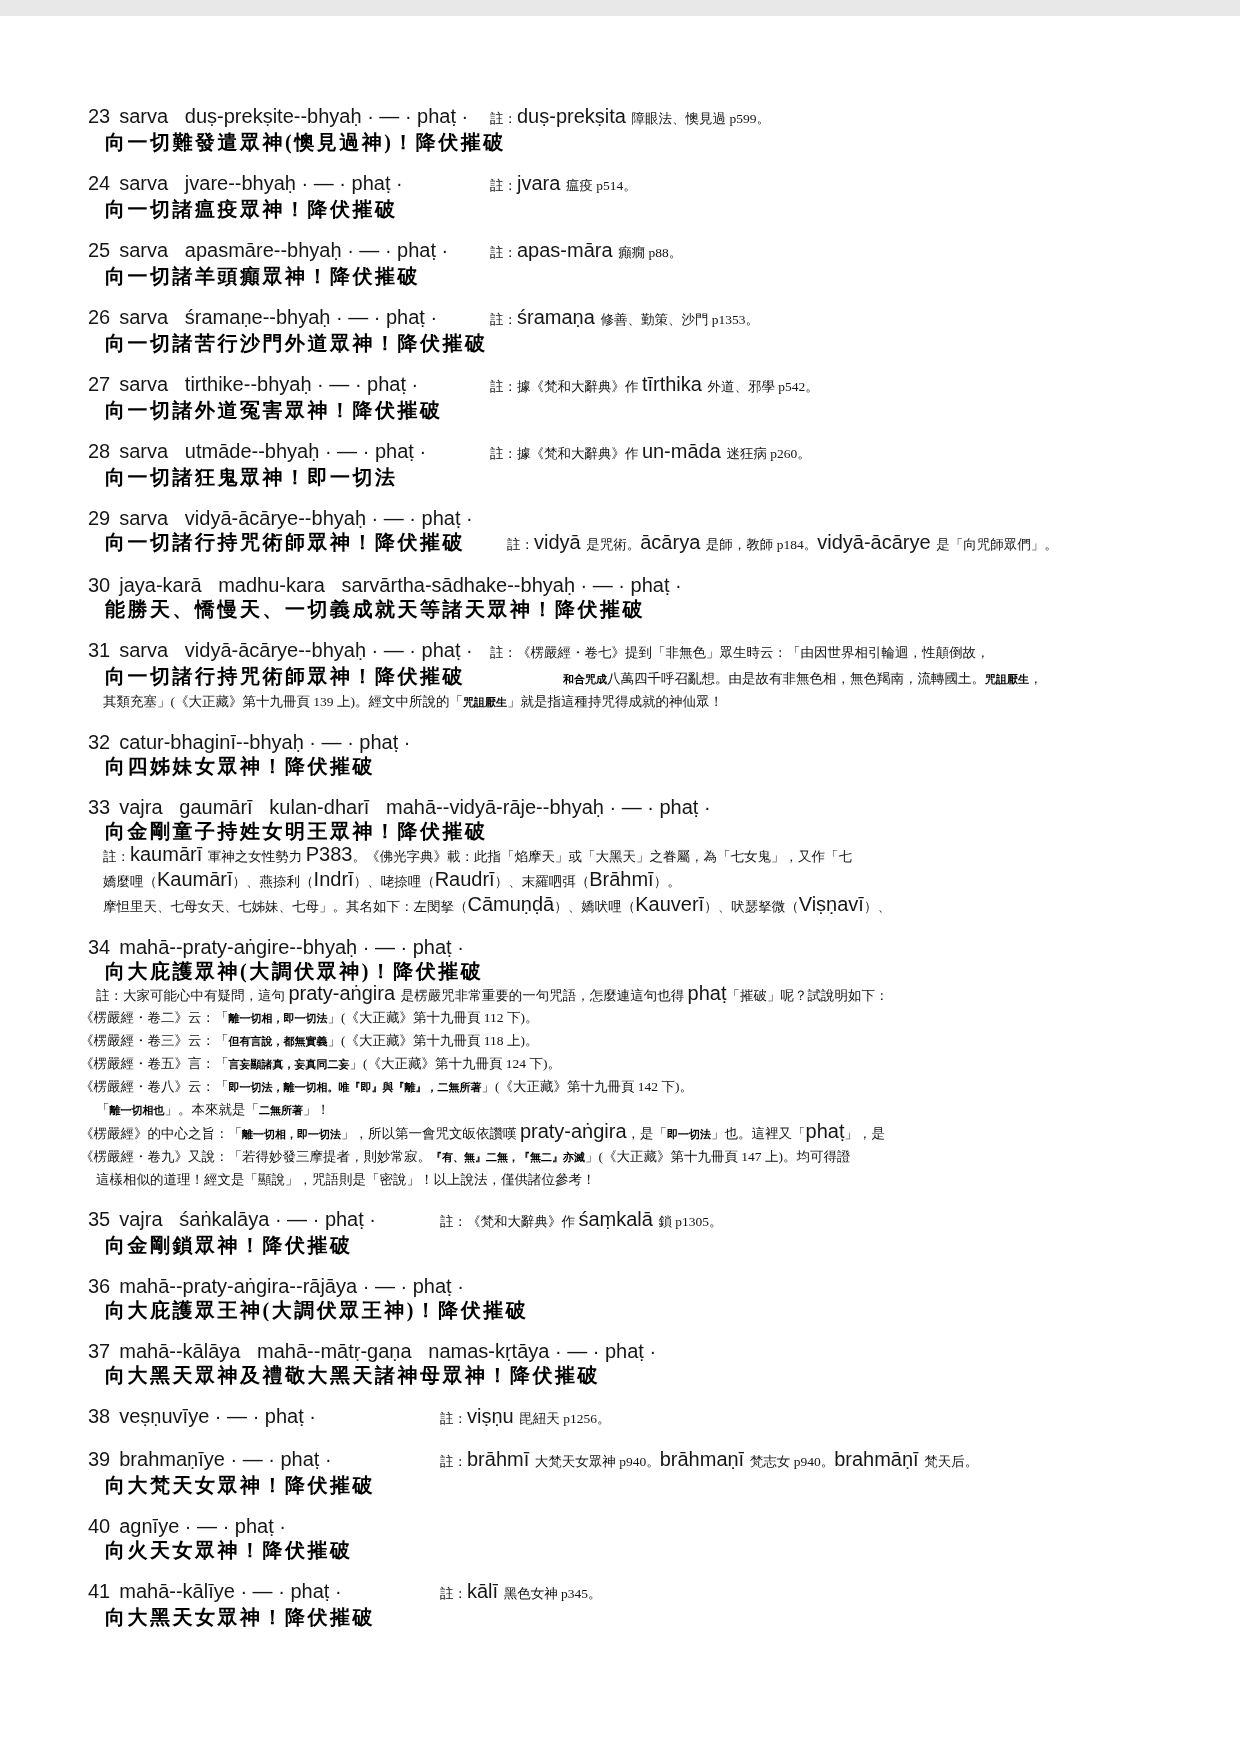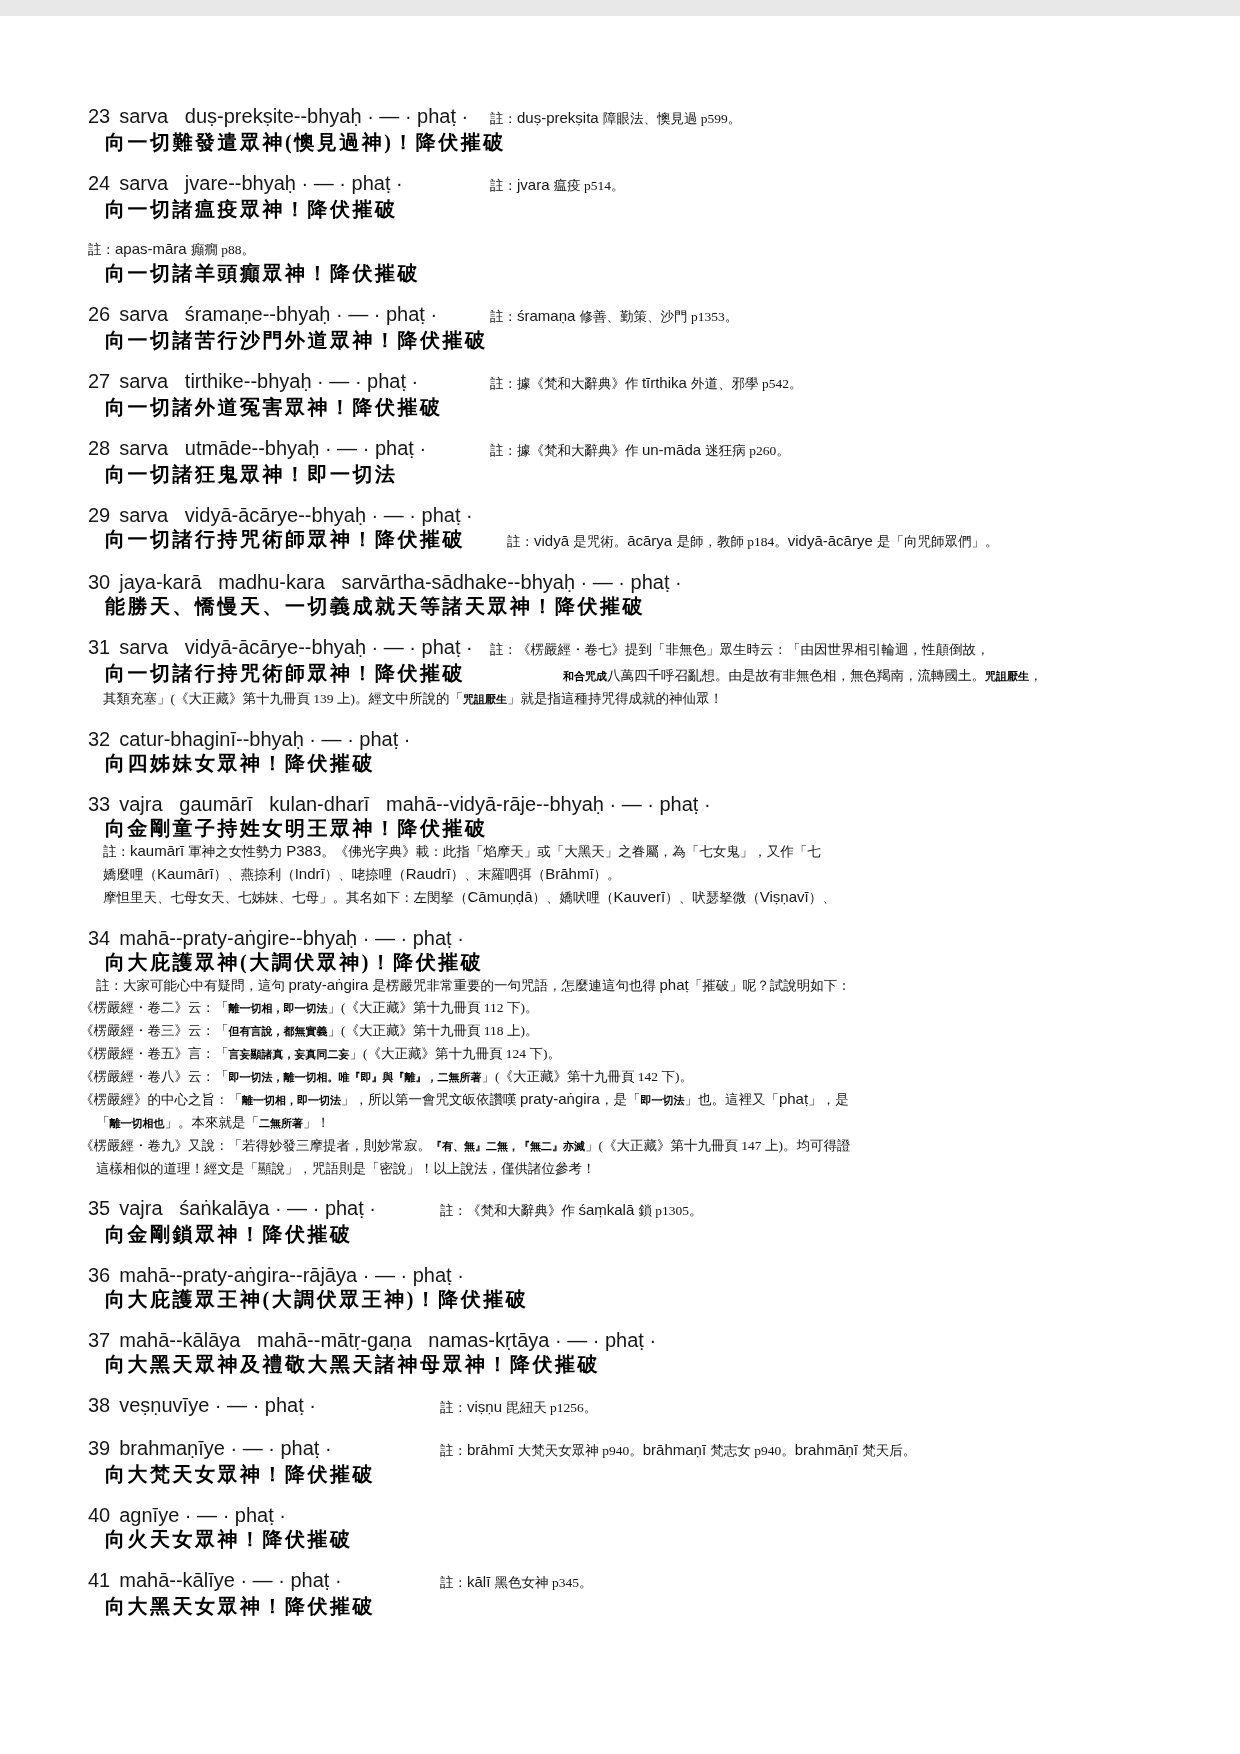--- a/index.html
+++ b/index.html
@@ -28,21 +28,21 @@
   .chiw { width:402px; box-sizing:border-box; }
   .note { line-height:22px; white-space:pre-wrap; }
   .noteblock { margin-left:15px; }
   .noteblock .note { line-height:22px; }
   .nb34 { margin-left:-8px; }
   .nb34 .note { line-height:21px; }
   .ind { padding-left:16px; }
   .ind2 { padding-left:56px; }
   .seg-c  { font-family:"Liberation Serif", serif; font-size:13.5px; color:#121212; }
   .seg-cb { font-family:"Liberation Serif", serif; font-size:11px; font-weight:700; color:#000; }
-  .seg-l  { font-family:"Liberation Sans", sans-serif; font-size:15px; color:#161616; }
+  .seg-l  { font-family:"Liberation Sans", sans-serif; font-size:20px; color:#161616; }
 </style>
 </head>
 <body>
 
 <div class="page">
 
   <div class="entry">
     <div class="row">
       <div class="skt leftw"><span class="num">23</span><span>sarva   duṣ-prekṣite--bhyaḥ · — · phaṭ ·</span></div>
       <div class="note"><span class="seg-c">註：</span><span class="seg-l">duṣ-prekṣita </span><span class="seg-c">障眼法、懊見過 p599。</span></div>
@@ -53,20 +53,21 @@
   <div class="entry">
     <div class="row">
       <div class="skt leftw"><span class="num">24</span><span>sarva   jvare--bhyaḥ · — · phaṭ ·</span></div>
       <div class="note"><span class="seg-c">註：</span><span class="seg-l">jvara </span><span class="seg-c">瘟疫 p514。</span></div>
     </div>
     <div class="chi">向一切諸瘟疫眾神！降伏摧破</div>
   </div>
 
   <div class="entry">
     <div class="row">
+      <div class="skt leftw"><span class="num">25</span><span>sarva   apasmāre--bhyaḥ · — · phaṭ ·</span></div>
       <div class="note"><span class="seg-c">註：</span><span class="seg-l">apas-māra </span><span class="seg-c">癲癇 p88。</span></div>
     </div>
     <div class="chi">向一切諸羊頭癲眾神！降伏摧破</div>
   </div>
 
   <div class="entry">
     <div class="row">
       <div class="skt leftw"><span class="num">26</span><span>sarva   śramaṇe--bhyaḥ · — · phaṭ ·</span></div>
       <div class="note"><span class="seg-c">註：</span><span class="seg-l">śramaṇa </span><span class="seg-c">修善、勤策、沙門 p1353。</span></div>
     </div>
@@ -133,22 +134,22 @@
 
   <div class="entry">
     <div class="skt"><span class="num">34</span><span>mahā--praty-aṅgire--bhyaḥ · — · phaṭ ·</span></div>
     <div class="chi">向大庇護眾神(大調伏眾神)！降伏摧破</div>
     <div class="noteblock nb34">
       <div class="note ind"><span class="seg-c">註：大家可能心中有疑問，這句 </span><span class="seg-l">praty-aṅgira </span><span class="seg-c">是楞嚴咒非常重要的一句咒語，怎麼連這句也得 </span><span class="seg-l">phaṭ</span><span class="seg-c">「摧破」呢？試說明如下：</span></div>
       <div class="note"><span class="seg-c">《楞嚴經・卷二》云：「</span><span class="seg-cb">離一切相，即一切法</span><span class="seg-c">」(《大正藏》第十九冊頁 112 下)。</span></div>
       <div class="note"><span class="seg-c">《楞嚴經・卷三》云：「</span><span class="seg-cb">但有言說，都無實義</span><span class="seg-c">」(《大正藏》第十九冊頁 118 上)。</span></div>
       <div class="note"><span class="seg-c">《楞嚴經・卷五》言：「</span><span class="seg-cb">言妄顯諸真，妄真同二妄</span><span class="seg-c">」(《大正藏》第十九冊頁 124 下)。</span></div>
       <div class="note"><span class="seg-c">《楞嚴經・卷八》云：「</span><span class="seg-cb">即一切法，離一切相。唯『即』與『離』，二無所著</span><span class="seg-c">」(《大正藏》第十九冊頁 142 下)。</span></div>
+      <div class="note ind"><span class="seg-c">「</span><span class="seg-cb">離一切相也</span><span class="seg-c">」。本來就是「</span><span class="seg-cb">二無所著</span><span class="seg-c">」！</span></div>
       <div class="note"><span class="seg-c">《楞嚴經》的中心之旨：「</span><span class="seg-cb">離一切相，即一切法</span><span class="seg-c">」，所以第一會咒文皈依讚嘆 </span><span class="seg-l">praty-aṅgira</span><span class="seg-c">，是「</span><span class="seg-cb">即一切法</span><span class="seg-c">」也。這裡又「</span><span class="seg-l">phaṭ</span><span class="seg-c">」，是</span></div>
-      <div class="note ind"><span class="seg-c">「</span><span class="seg-cb">離一切相也</span><span class="seg-c">」。本來就是「</span><span class="seg-cb">二無所著</span><span class="seg-c">」！</span></div>
       <div class="note"><span class="seg-c">《楞嚴經・卷九》又說：「若得妙發三摩提者，則妙常寂。</span><span class="seg-cb">『有、無』二無，『無二』亦滅</span><span class="seg-c">」(《大正藏》第十九冊頁 147 上)。均可得證</span></div>
       <div class="note ind"><span class="seg-c">這樣相似的道理！經文是「顯說」，咒語則是「密說」！以上說法，僅供諸位參考！</span></div>
     </div>
   </div>
 
   <div class="entry">
     <div class="row">
       <div class="skt leftn"><span class="num">35</span><span>vajra   śaṅkalāya · — · phaṭ ·</span></div>
       <div class="note"><span class="seg-c">註：《梵和大辭典》作 </span><span class="seg-l">śaṃkalā </span><span class="seg-c">鎖 p1305。</span></div>
     </div>

